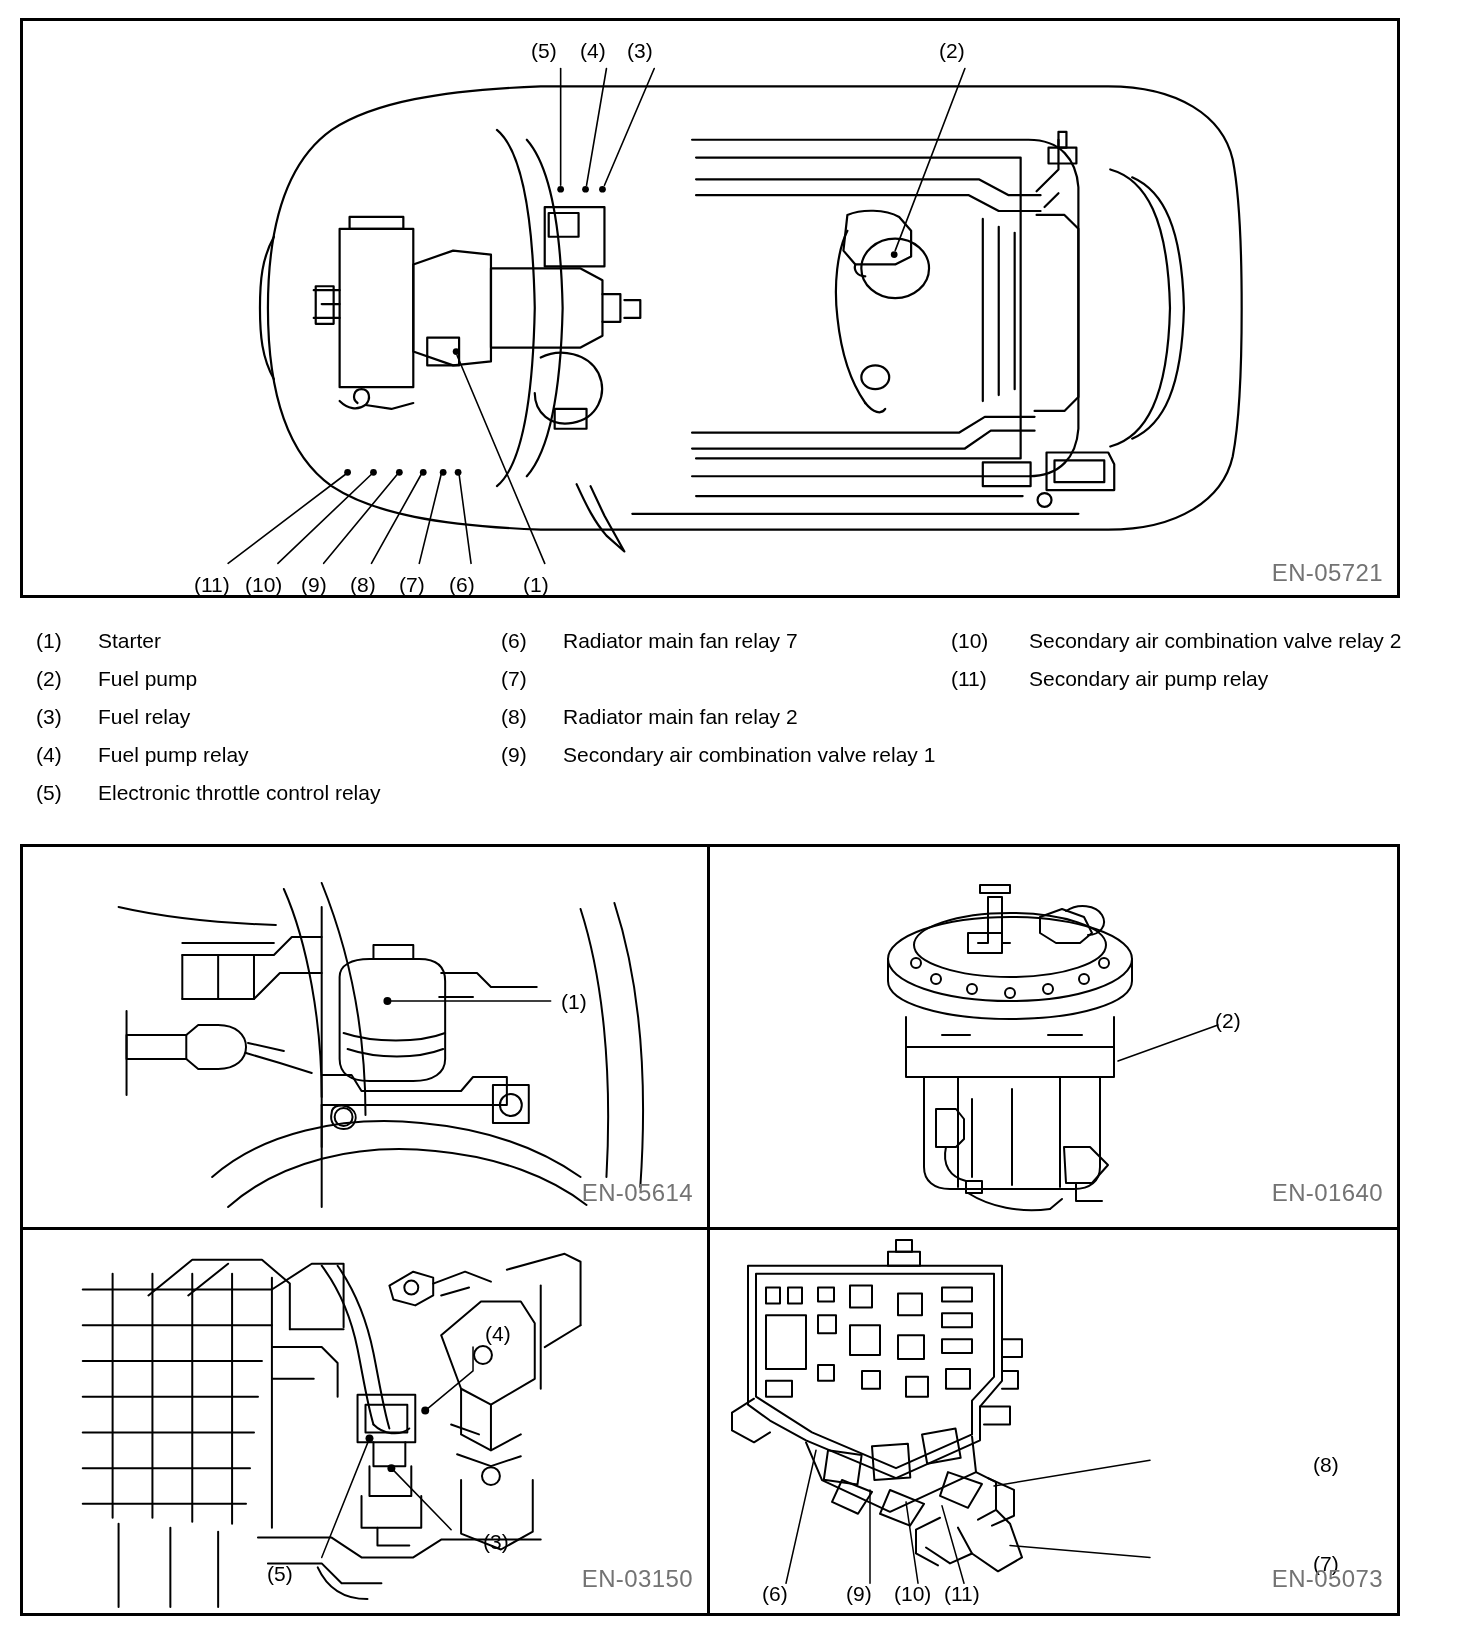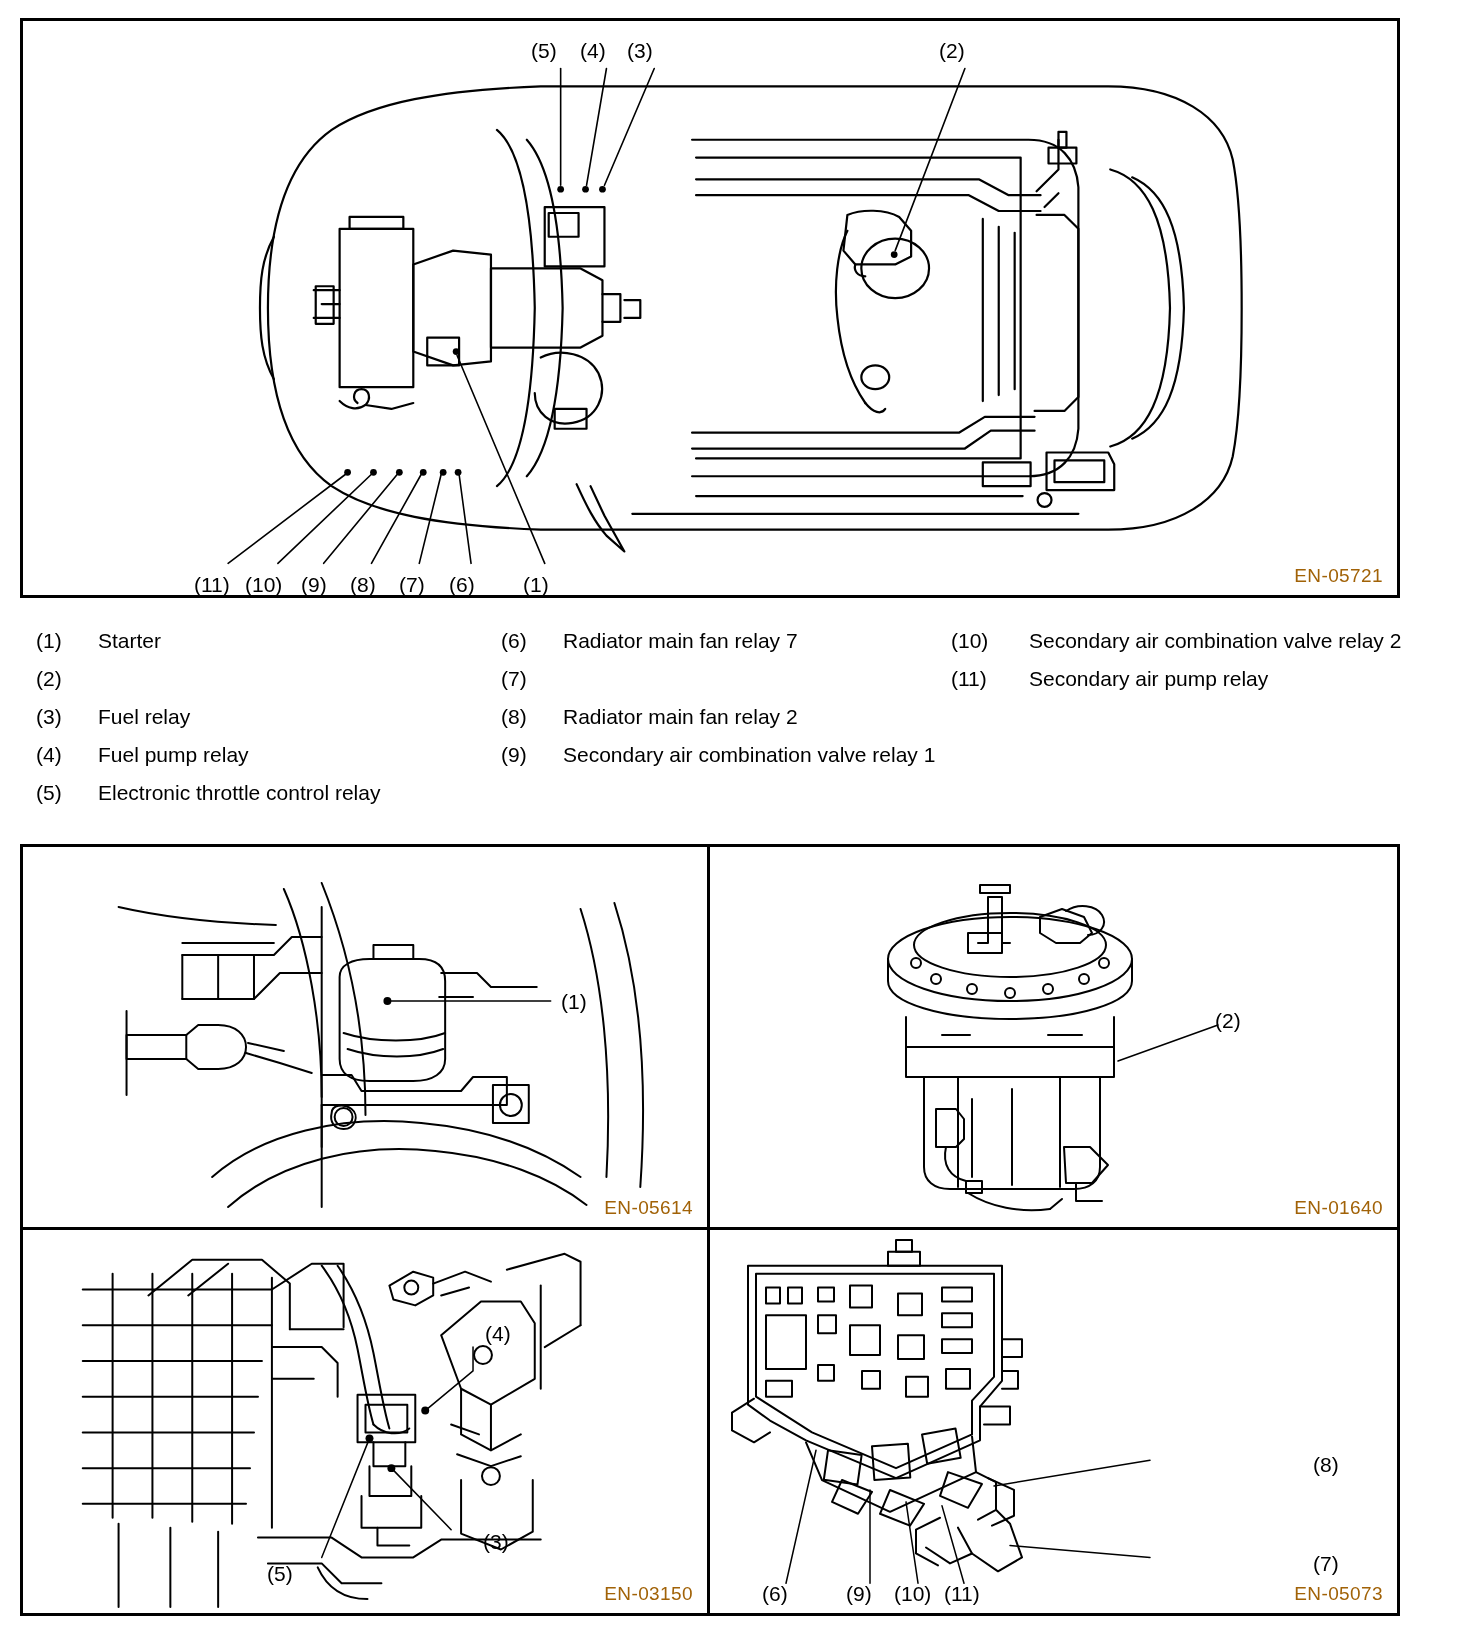--- a/index.html
+++ b/index.html
@@ -28,23 +28,23 @@
     left: 20px;
     top: 18px;
     width: 1380px;
     height: 580px;
     border: 3px solid #000;
     box-sizing: border-box;
     background: #fff;
   }
   .fig-code {
     position: absolute;
-    font-size: 19px;
+    font-size: 24px;
     letter-spacing: 0.4px;
-    color: #a16207;
+    color: #737373;
   }
   .fig-top .fig-code {
     right: 14px;
     bottom: 8px;
   }
 
   .callout {
     position: absolute;
     font-size: 21px;
     color: #000;
@@ -114,21 +114,21 @@
     border: 0 solid #000;
     box-sizing: border-box;
     overflow: hidden;
     background: #fff;
   }
   .cell.tl { border-right-width: 3px; border-bottom-width: 3px; }
   .cell.tr { border-bottom-width: 3px; }
   .cell.bl { border-right-width: 3px; }
   .cell .fig-code {
     right: 14px;
-    bottom: 8px;
+    bottom: 20px;
   }
 </style>
 </head>
 <body>
 
 <div class="page">
 
   <div class="fig-top">
     <svg class="overlay" viewBox="0 0 1380 580" preserveAspectRatio="none">
       <g fill="none" stroke="#000" stroke-width="2.2" stroke-linejoin="round" stroke-linecap="round">
@@ -245,20 +245,21 @@
 
   <div class="legend">
 
     <div class="legend-col c1">
       <div class="legend-item">
         <span class="legend-num">(1)</span>
         <span class="legend-text">Starter</span>
       </div>
       <div class="legend-item">
         <span class="legend-num">(2)</span>
+        <span class="legend-text">Fuel pump</span>
       </div>
       <div class="legend-item">
         <span class="legend-num">(3)</span>
         <span class="legend-text">Fuel relay</span>
       </div>
       <div class="legend-item">
         <span class="legend-num">(4)</span>
         <span class="legend-text">Fuel pump relay</span>
       </div>
       <div class="legend-item">

